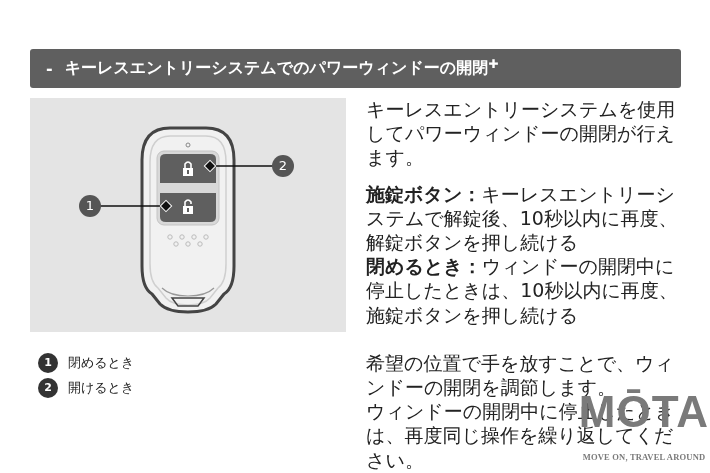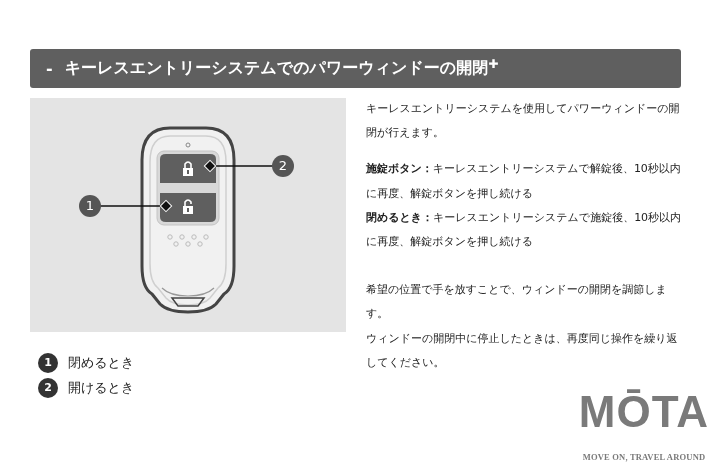--- a/index.html
+++ b/index.html
@@ -24,21 +24,21 @@
   .legend { position: absolute; left: 38px; top: 350px; }
   .legend-item { display: flex; align-items: center; height: 25px; font-size: 13px; color: #222; }
   .legend-num {
     width: 20px; height: 20px; border-radius: 50%; background: #333; color: #fff;
     font-size: 11px; font-weight: bold; display: flex; align-items: center; justify-content: center;
     margin-right: 10px;
   }
 
   .body-text {
     position: absolute; left: 366px; top: 97px; width: 322px;
-    font-size: 11px; line-height: 24.2px; color: #222;
+    font-size: 19px; line-height: 24.2px; color: #222;
   }
   .body-text p { margin: 0; }
   .body-text .gap { height: 12px; }
   .body-text .gap2 { height: 24px; }
   .body-text b { font-weight: bold; }
 
   .watermark { position: absolute; left: 574px; top: 390px; width: 140px; text-align: center; color: #7a7a7a; }
   .wm-logo { font-family: "Liberation Sans", sans-serif; font-weight: bold; font-size: 44px; letter-spacing: 1px; line-height: 44px; }
   .wm-tag { font-family: Liberation Serif, serif; font-size: 8.5px; font-weight: bold; margin-top: 18px; letter-spacing: 0.2px; }
 </style>
@@ -103,21 +103,21 @@
   <div class="legend-item">
     <span class="legend-num">2</span>
     <span>開けるとき</span>
   </div>
 </div>
 
 <div class="body-text">
   <p>キーレスエントリーシステムを使用してパワーウィンドーの開閉が行えます。</p>
   <div class="gap"></div>
   <p><b>施錠ボタン：</b><span>キーレスエントリーシステムで解錠後、10秒以内に再度、解錠ボタンを押し続ける</span></p>
-  <p><b>閉めるとき：</b><span>キーレスエントリーシステムで施錠後、10秒以内に再度、解錠ボタンを押し続ける</span></p>
+  <p><b>閉めるとき：</b><span>ウィンドーの開閉中に停止したときは、10秒以内に再度、施錠ボタンを押し続ける</span></p>
   <div class="gap2"></div>
   <p>希望の位置で手を放すことで、ウィンドーの開閉を調節します。</p>
   <p>ウィンドーの開閉中に停止したときは、再度同じ操作を繰り返してください。</p>
 </div>
 
 <div class="watermark">
   <div class="wm-logo">MŌTA</div>
   <div class="wm-tag">MOVE ON, TRAVEL AROUND</div>
 </div>
 

